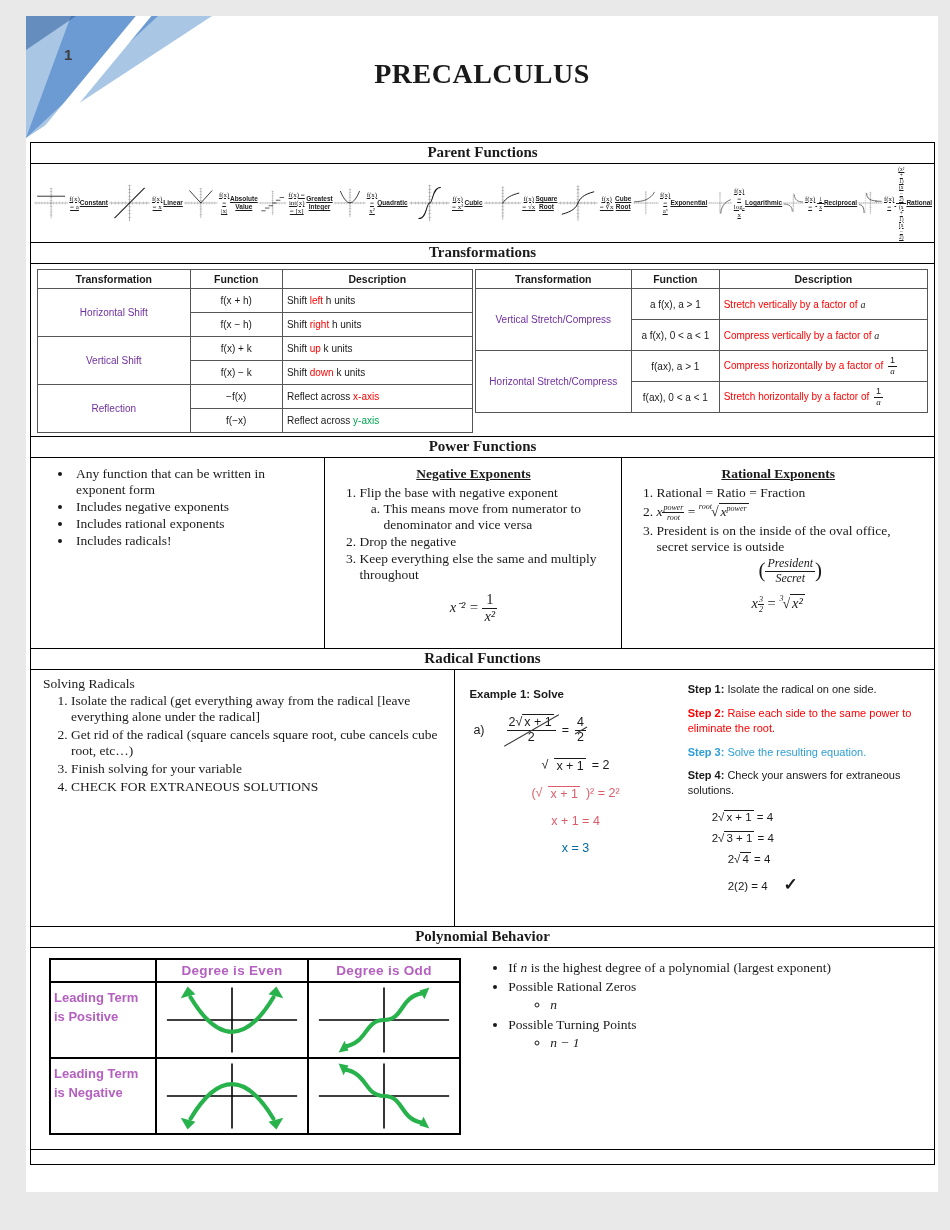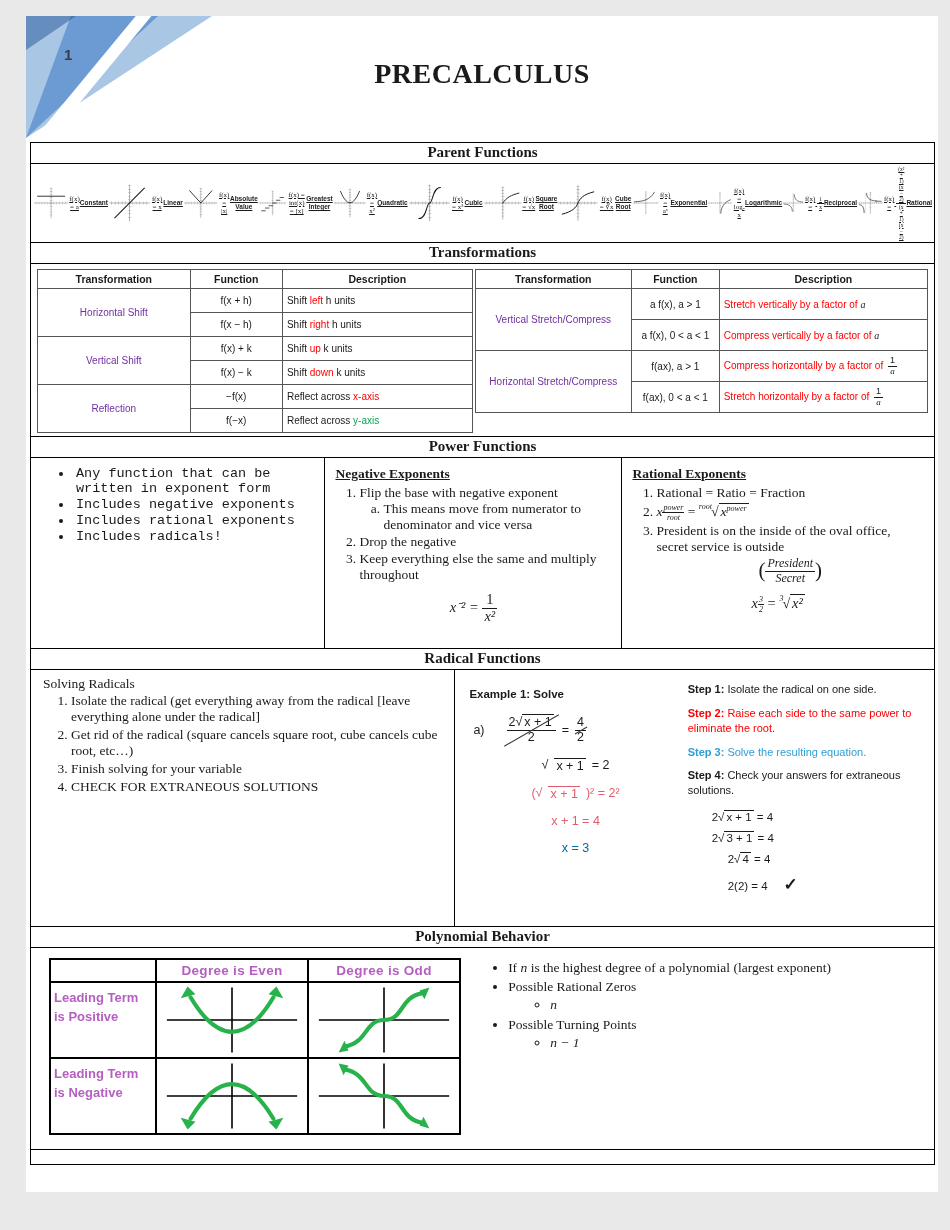--- a/index.html
+++ b/index.html
@@ -58,23 +58,23 @@
   .red { color:#ff0000; }
   .desc-frac { color:#1a1a1a; font-size:9px; margin-left:2px; vertical-align:middle; }
   .mvar { font-style:italic; font-family:"Liberation Serif", serif; }
 
   
   .pw-wrap { display:flex; min-height:190px; font-size:13.5px; }
   .pw-col { padding:8px 10px; }
   .pw-col1 { width:32.5%; }
   .pw-col2 { width:33%; border-left:1px solid #000; border-right:1px solid #000; }
   .pw-col3 { width:34.5%; }
-  .pw-col1 ul { list-style:disc; padding-left:32px;font-family:Liberation Mono, monospace; }
+  .pw-col1 ul { list-style:disc; padding-left:32px; }
   .pw-col1 li { margin-bottom:5px; padding-left:3px; }
-  .pw-head { font-weight:bold; text-decoration:underline; margin-bottom:3px; }
+  .pw-head { text-align:center; font-weight:bold; text-decoration:underline; margin-bottom:3px; }
   .pw-col ol { list-style:decimal; padding-left:24px; }
   .pw-col ol ol { list-style:lower-alpha; padding-left:24px; }
   .pw-col li { margin-bottom:1px; }
   .pw-formula { text-align:center; margin-top:9px; font-size:14.5px; }
   .supfrac { display:inline-flex; flex-direction:column; font-size:8px; line-height:1.15; text-align:center; vertical-align:6px; font-style:italic; }
   .supfrac .num { border-bottom:0.8px solid #1a1a1a; padding:0 1px; }
   .rootidx { font-size:8px; font-style:italic; vertical-align:7px; margin-right:-1px; }
   .radsign { font-size:14px; }
   .ol { border-top:1.2px solid currentColor; padding:0 2px; }
   .ol:empty { display:none; }

